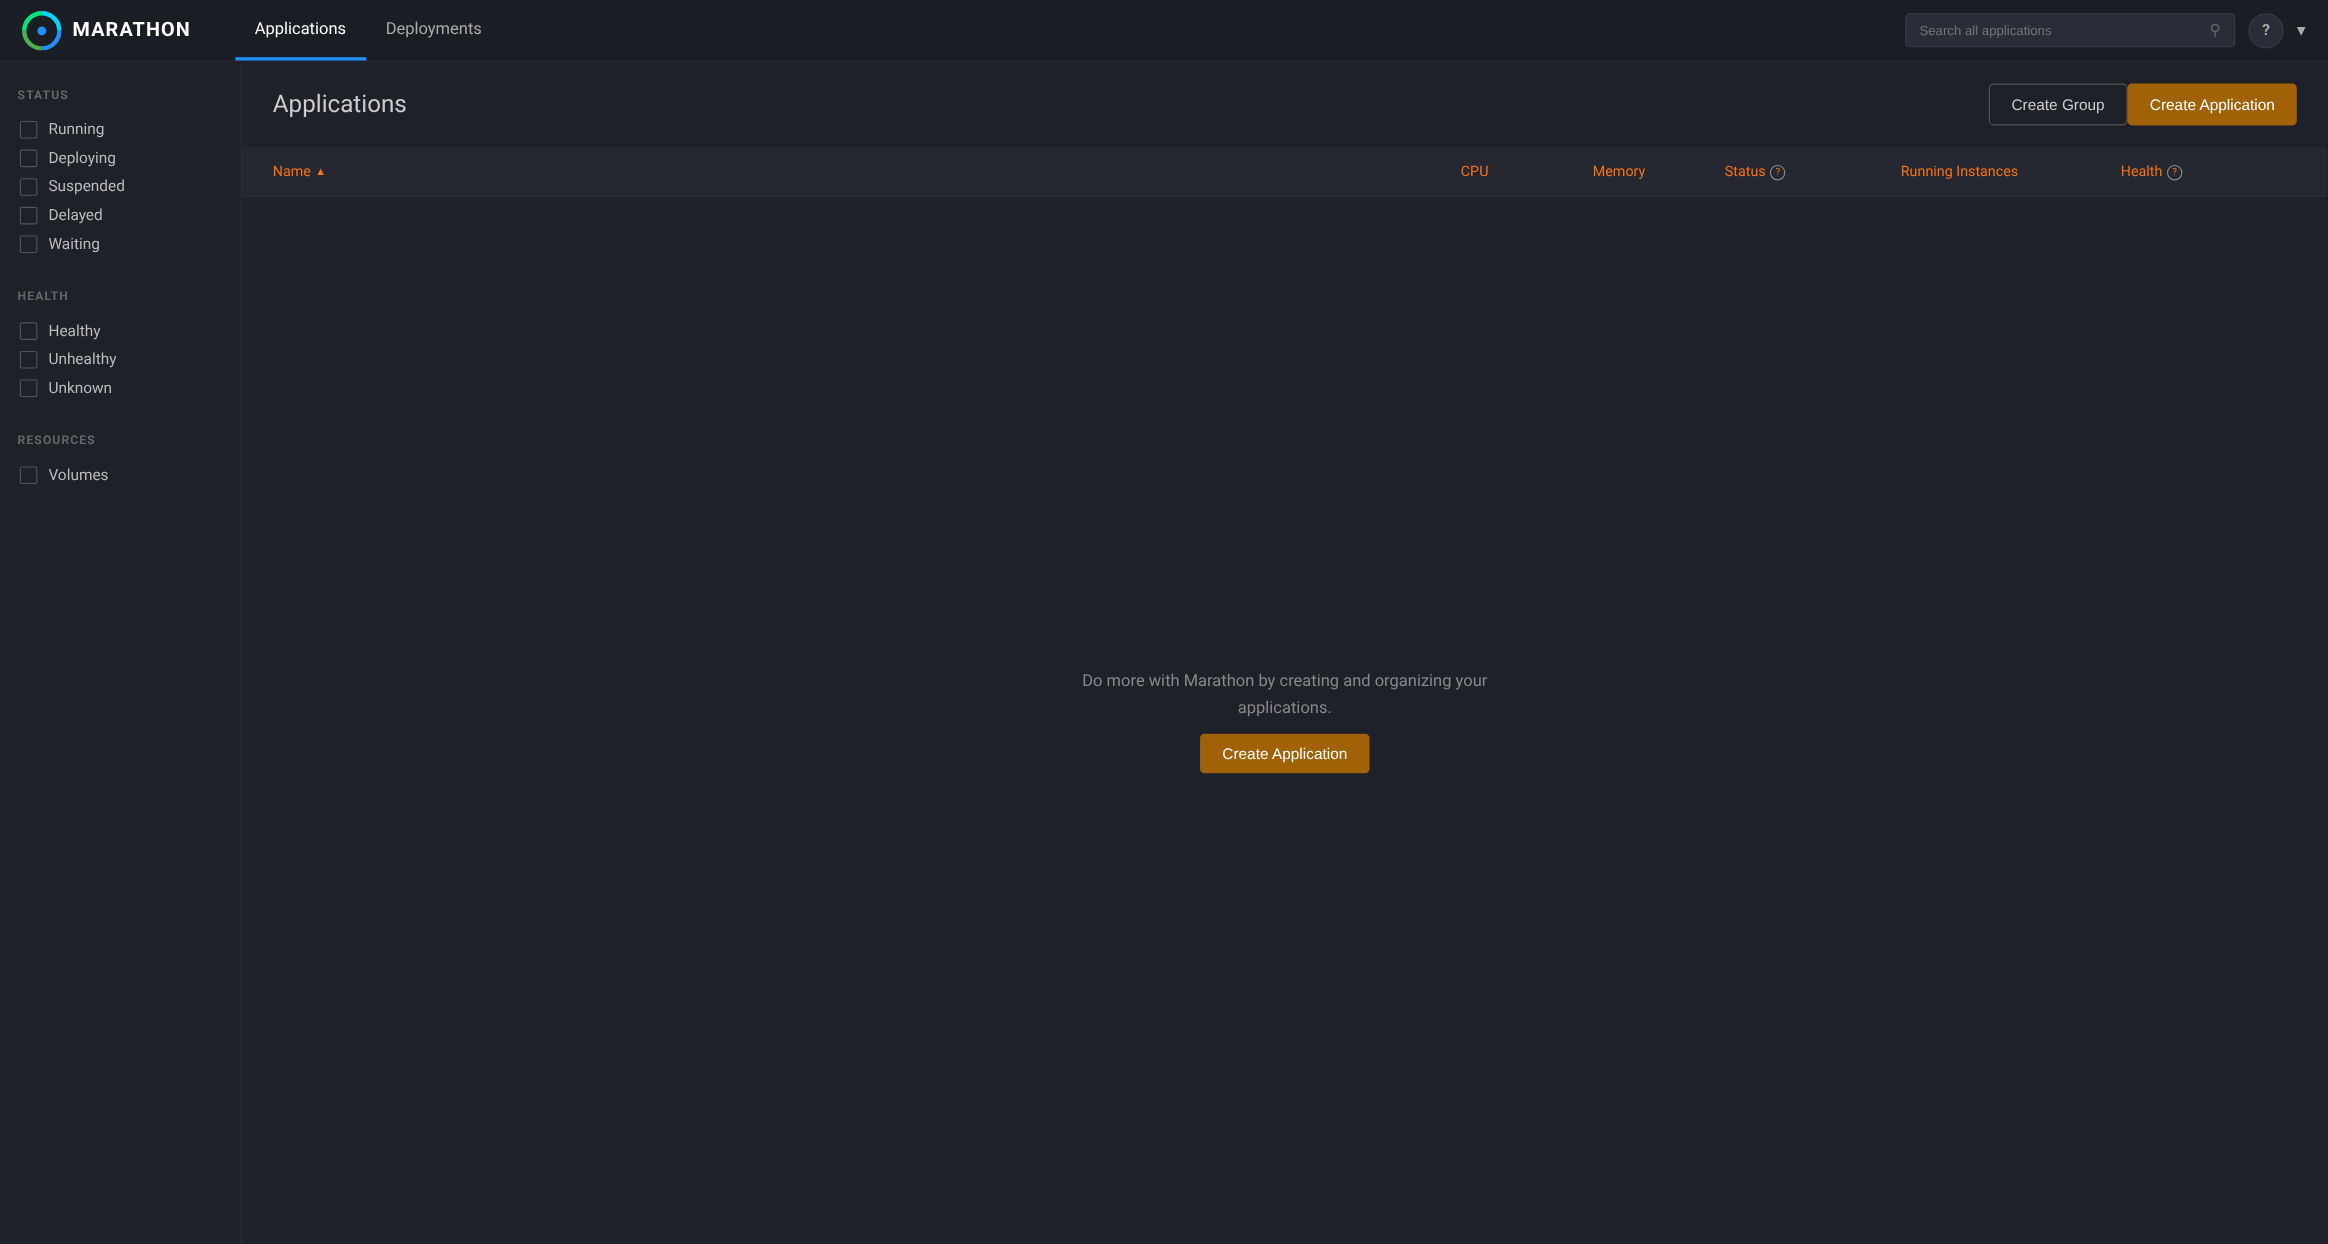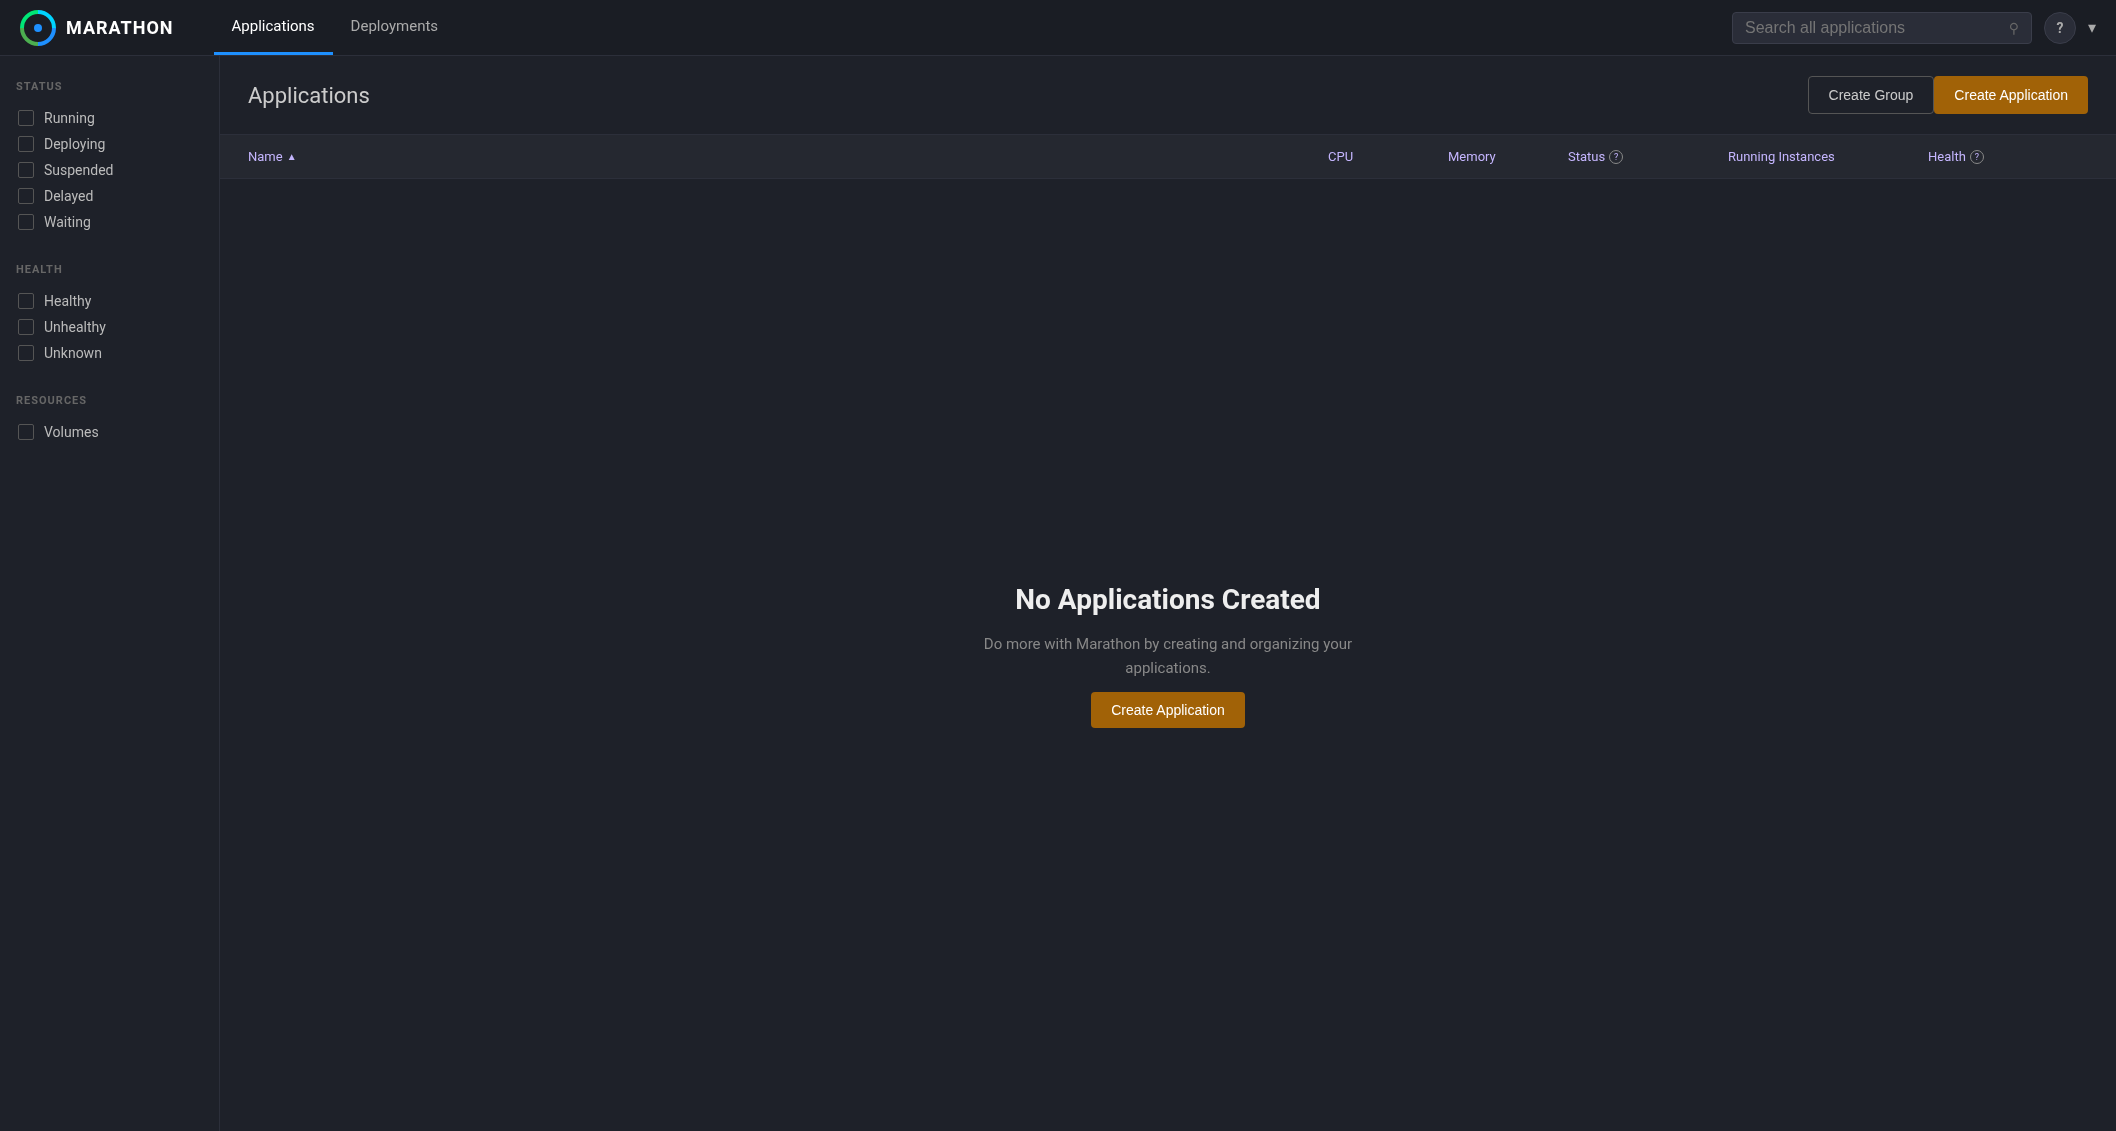--- a/index.html
+++ b/index.html
@@ -71,21 +71,21 @@
       border: 1px solid #3a3d4a;
       border-radius: 4px;
       padding: 6px 12px;
       width: 300px;
     }
     .search-box input {
       background: transparent;
       border: none;
       outline: none;
       color: #999;
-      font-size: 16px;
+      font-size: 12px;
       width: 100%;
     }
     .search-icon-wrap {
       color: #666;
       font-size: 14px;
       margin-left: 6px;
     }
     .help-btn {
       width: 32px;
       height: 32px;
@@ -203,21 +203,21 @@
     }
 
     
     .table-header {
       display: grid;
       grid-template-columns: 1fr 120px 120px 160px 200px 160px;
       padding: 14px 28px;
       background-color: #252830;
       border-bottom: 1px solid #2c2f3a;
       font-size: 13px;
-      color: #c4b5fd;
+      color: #f97316;
     }
     .col-header {
       display: flex;
       align-items: center;
       gap: 4px;
     }
     .sort-icon {
       font-size: 10px;
     }
     .help-icon {
@@ -379,19 +379,18 @@
       <div class="col-header">
         <span>Running Instances</span>
       </div>
       <div class="col-header">
         <span>Health</span>
         <span class="help-icon">?</span>
       </div>
     </div>
 
     <div class="empty-state">
-      <h2 class="empty-title">No Applications Created</h2>
       <p class="empty-desc">Do more with Marathon by creating and organizing your applications.</p>
       <button class="btn-primary">Create Application</button>
     </div>
 
   </div>
 </div>
 
 </body></html>

